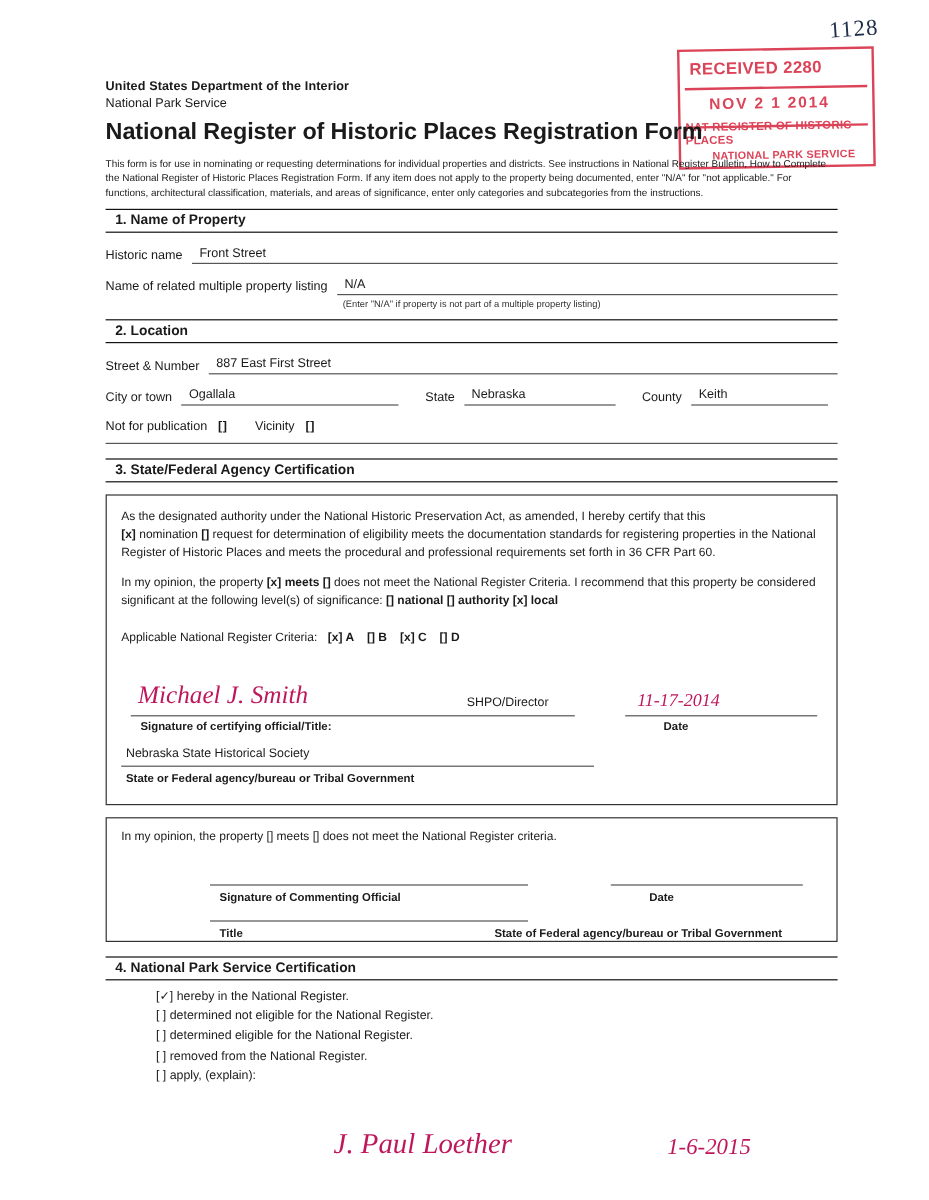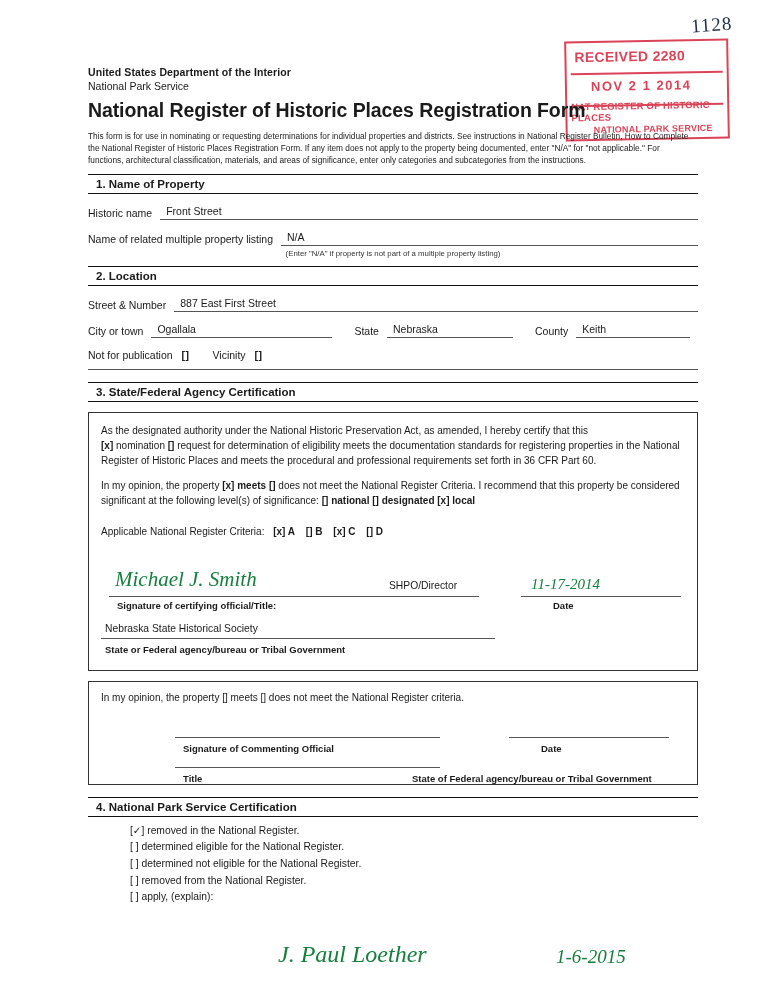--- a/index.html
+++ b/index.html
@@ -130,21 +130,21 @@
   .sig-label {
     position: absolute;
     bottom: 6px;
     font-size: 9.5px;
     font-weight: bold;
   }
   .sig-handwritten {
     position: absolute;
     font-family: "Liberation Serif", serif;
     font-style: italic;
-    color: #15803d;
+    color: #be185d;
     white-space: nowrap;
   }
   .typed-inline {
     position: absolute;
     font-size: 10.3px;
   }
 
   .agency-row {
     margin-top: 2px;
     font-size: 10.3px;
@@ -318,21 +318,21 @@
       </p>
       <p>
         <span>In my opinion, the property</span>
         <span class="bold">[x]</span>
         <span class="bold">meets</span>
         <span class="bold">[]</span>
         <span>does not meet the National Register Criteria.  I recommend that this property be considered significant at the following  level(s) of significance:</span>
         <span class="bold">[]</span>
         <span class="bold">national</span>
         <span class="bold">[]</span>
-        <span class="bold">designated</span>
+        <span class="bold">authority</span>
         <span class="bold">[x]</span>
         <span class="bold">local</span>
       </p>
       <p style="margin-top:16px;">
         <span>Applicable National Register Criteria:</span>
         <span class="bold" style="padding-left:6px;">[x] A</span>
         <span class="bold" style="padding-left:8px;">[] B</span>
         <span class="bold" style="padding-left:8px;">[x] C</span>
         <span class="bold" style="padding-left:8px;">[] D</span>
       </p>
@@ -362,23 +362,23 @@
       <div class="sig-label" style="position:absolute; left:452px; bottom:30px;">Date</div>
 
       <div class="sig-line" style="position:absolute; left:86px; width:265px; bottom:16px;"></div>
       <div class="sig-label" style="position:absolute; left:94px; bottom:0px;margin-top:42px;">Title</div>
       <div class="sig-label" style="position:absolute; left:323px; bottom:0px;">State of Federal agency/bureau or Tribal Government</div>
     </div>
 
     <div class="section-head" style="margin-top:12px;">4.  National Park Service Certification</div>
 
     <div class="nps-list">
-      <div class="indent">[✓] removed in the National Register.</div>
+      <div class="indent">[✓] hereby in the National Register.</div>
+      <div class="indent">[  ] determined not eligible for the National Register.</div>
       <div class="indent">[  ] determined eligible for the National Register.</div>
-      <div class="indent">[  ] determined not eligible for the National Register.</div>
       <div class="indent">[  ] removed from the National Register.</div>
       <div class="indent">[  ] apply, (explain):</div>
     </div>
 
     <div class="keeper-area">
       <div class="sig-handwritten" style="left:190px; bottom:26px; font-size:24px;">J. Paul Loether</div>
 
       <div class="sig-handwritten" style="left:468px; bottom:26px; font-size:19px;">1-6-2015</div>
 
     </div>

